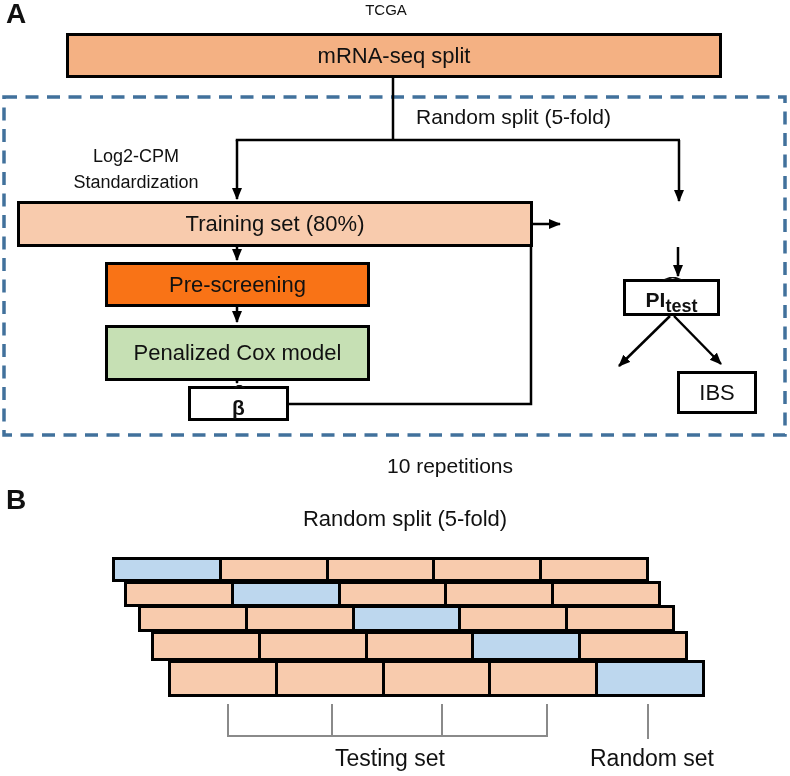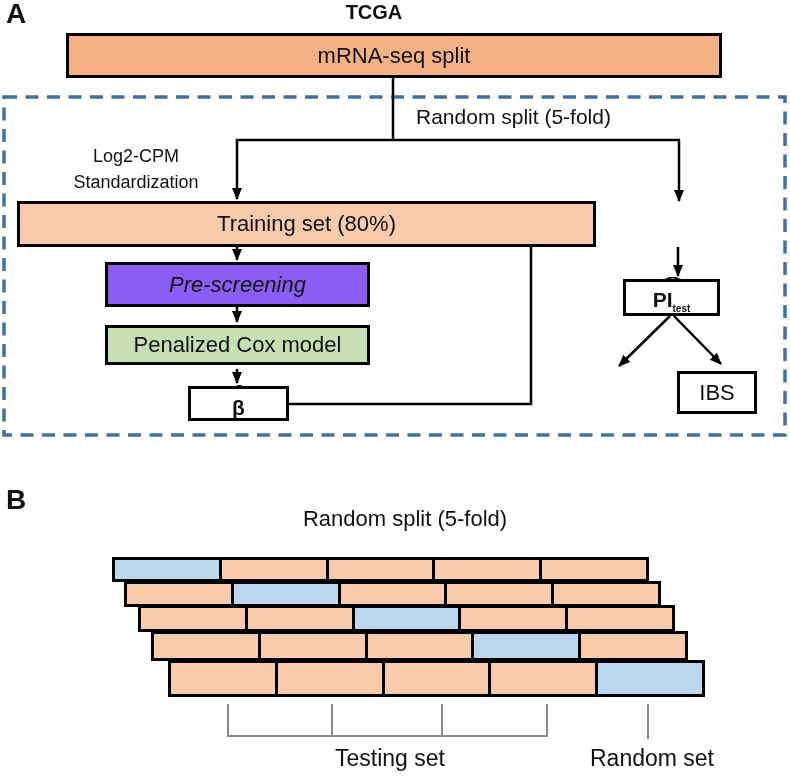--- a/index.html
+++ b/index.html
@@ -14,21 +14,21 @@
     font-size:22px;line-height:1;z-index:2;background:#fff;white-space:nowrap;
   }
   .lbl{position:absolute;z-index:2;white-space:nowrap;}
   .panel-letter{font-size:28px;font-weight:bold;}
   .center{text-align:center;}
   
   .stack{display:inline-flex;flex-direction:column;align-items:center;font-weight:bold;}
   .hat{display:block;height:8px;line-height:8px;font-size:17px;font-weight:bold;transform:scaleX(1.9);}
   .hat-wide{transform:scaleX(3.4);}
   .stack-base{font-size:21px;line-height:1;}
-  .pi-sub{font-size:10px;vertical-align:-5px;font-weight:bold;}
+  .pi-sub{font-size:18px;vertical-align:-5px;font-weight:bold;}
   
   .b-row{position:absolute;display:flex;}
   .b-cell{flex:1;box-sizing:border-box;border:3px solid #000;margin-left:-3px;}
   .b-cell:first-child{margin-left:0;}
 </style>
 </head>
 <body>
 
 <div class="canvas">
 
@@ -57,42 +57,42 @@
     <path d="M674,316 L721,364" stroke="#000" stroke-width="2.5" fill="none" marker-end="url(#arr)"></path>
 
     <path d="M228,704 L228,736 L547,736 L547,704" stroke="#8A8A8A" stroke-width="2" fill="none"></path>
     <path d="M332,704 L332,736" stroke="#8A8A8A" stroke-width="2" fill="none"></path>
     <path d="M442,704 L442,736" stroke="#8A8A8A" stroke-width="2" fill="none"></path>
     <path d="M648,704 L648,739" stroke="#8A8A8A" stroke-width="2" fill="none"></path>
   </svg>
 
   <div class="lbl panel-letter" style="left:6px;top:-2px;">A</div>
 
-  <div class="lbl center" style="left:314px;top:1px;width:120px;font-size:20px;font-weight:bold;">TCGA</div>
+  <div class="lbl center" style="left:326px;top:1px;width:120px;font-size:15px;">TCGA</div>
 
   <div class="box" style="left:66px;top:33px;width:656px;height:45px;background:#F4B183;">
     <span>mRNA-seq split</span>
   </div>
 
   <div class="lbl" style="left:416px;top:105px;font-size:21px;">Random split (5-fold)</div>
 
   <div class="lbl center" style="left:36px;top:143px;width:200px;font-size:18px;line-height:1.45;">
     <div>Log2-CPM</div>
     <div>Standardization</div>
   </div>
 
-  <div class="box" style="left:17px;top:201px;width:579px;height:46px;background:#F8CBAD;">
+  <div class="box" style="left:17px;top:201px;width:516px;height:46px;background:#F8CBAD;">
     <span>Training set (80%)</span>
   </div>
 
-  <div class="box" style="left:105px;top:262px;width:265px;height:45px;background:#8b5cf6;font-style:italic;">
+  <div class="box" style="left:105px;top:262px;width:265px;height:45px;background:#f97316;">
     <span>Pre-screening</span>
   </div>
 
-  <div class="box" style="left:105px;top:325px;width:265px;height:40px;background:#C6E0B4;">
+  <div class="box" style="left:105px;top:325px;width:265px;height:56px;background:#C6E0B4;">
     <span>Penalized Cox model</span>
   </div>
 
   <div class="box" style="left:188px;top:386px;width:101px;height:35px;">
     <span class="stack">
       <span class="hat">ˆ</span>
       <span class="stack-base">β</span>
     </span>
   </div>
 
@@ -104,20 +104,21 @@
         <span>PI</span><span class="pi-sub">test</span>
       </span>
     </span>
   </div>
 
 
   <div class="box" style="left:677px;top:371px;width:80px;height:43px;">
     <span>IBS</span>
   </div>
 
+  <div class="lbl center" style="left:350px;top:454px;width:200px;font-size:21px;">10 repetitions</div>
 
   <div class="lbl panel-letter" style="left:6px;top:484px;">B</div>
 
   <div class="lbl center" style="left:280px;top:506px;width:250px;font-size:22px;">Random split (5-fold)</div>
 
   <div id="fold-rows">
       <div class="b-row" style="left: 112px; top: 557px; width: 537px; height: 25px; z-index: 1;">
         <div class="b-cell" style="background: rgb(189, 215, 238);"></div>
         <div class="b-cell" style="background: rgb(248, 203, 173);"></div>
         <div class="b-cell" style="background: rgb(248, 203, 173);"></div>

